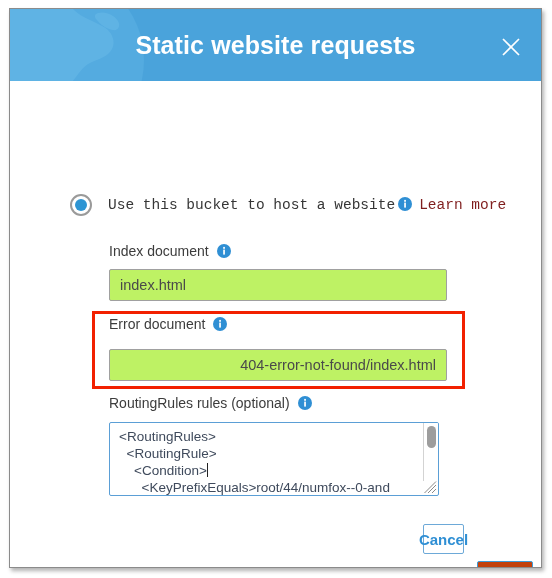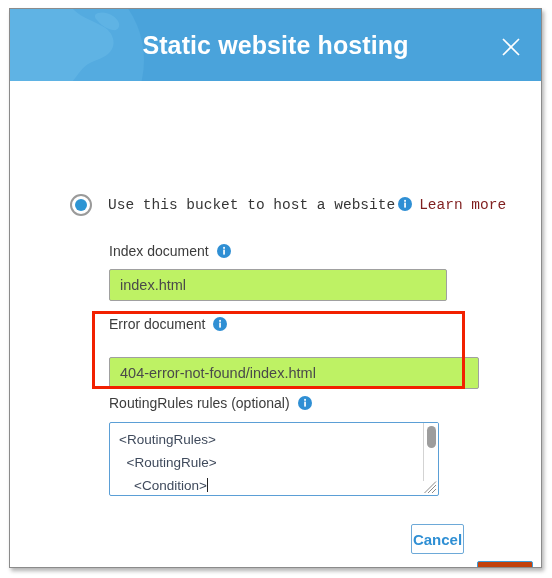--- a/index.html
+++ b/index.html
@@ -180,21 +180,21 @@
     box-sizing: border-box;
     overflow: hidden;
   }
   .ta-text {
     position: absolute;
     left: 9px;
     top: 5px;
     right: 22px;
     font-family: "Liberation Sans", sans-serif;
     font-size: 13.5px;
-    line-height: 23px;
+    line-height: 17px;
     color: #3f4a5c;
     white-space: pre;
     margin: 0;
   }
   .caret {
     display: inline-block;
     width: 1px;
     height: 14px;
     background: #222;
     vertical-align: -2px;
@@ -245,21 +245,21 @@
     border-radius: 2px;
     cursor: pointer;
     line-height: 1;
     display: flex;
     align-items: center;
     justify-content: center;
   }
   .btn-cancel {
     right: 77px;
     top: 9px;
-    width: 53px;
+    width: 41px;
     height: 30px;
     background: #ffffff;
     border: 1px solid #6da9d8;
     color: #2f8fd4;
   }
   .btn-save {
     right: 8px;
     top: 9px;
     width: 56px;
     height: 30px;
@@ -285,21 +285,21 @@
                    C66 142 64 133 60 126 C55 117 47 112 41 104
                    C34 95 26 87 23 76 C19 62 20 44 30 28 Z"></path>
           <path d="M74 146 C78 152 82 160 85 168 C87 173 84 177 80 175
                    C75 172 71 164 68 157 C66 152 70 144 74 146 Z"></path>
           <path d="M136 44 C144 42 152 46 156 52 C159 57 156 62 151 61
                    C144 60 138 55 134 50 C132 47 133 45 136 44 Z"></path>
         </g>
       </svg>
     </div>
 
-    <div class="dlg-title">Static website hosting</div>
+    <div class="dlg-title">Static website requests</div>
 
     <div class="close-btn">
       <svg width="24" height="24" viewBox="0 0 24 24" aria-hidden="true">
         <path d="M4 4 L20 20 M20 4 L4 20" stroke="#ffffff" stroke-width="1.7" fill="none"></path>
       </svg>
     </div>
   </div>
 
   <div class="dlg-body">
 
@@ -324,21 +324,21 @@
     </div>
     <input class="text-input" style="position: absolute; left: 99px; top: 188px; width: 338px; height: 32px;" value="index.html">
 
     <div style="position:absolute; left:99px; top:234px;">
       <span class="field-label">Error document</span><span class="info-icon" style="margin-left:8px;"><svg width="14" height="14" viewBox="0 0 14 14" aria-hidden="true">
             <circle cx="7" cy="7" r="7" fill="#2f8fd4"></circle>
             <rect x="6.2" y="5.6" width="1.7" height="5" fill="#ffffff"></rect>
             <rect x="6.2" y="2.9" width="1.7" height="1.9" fill="#ffffff"></rect>
           </svg></span>
     </div>
-    <input class="text-input" style="position: absolute; left: 99px; top: 276px; width: 370px; height: 32px;" value="404-error-not-found/index.html">
+    <input class="text-input" style="position: absolute; left: 99px; top: 268px; width: 338px; height: 32px; text-align: right;" value="404-error-not-found/index.html">
     <div class="red-box"></div>
 
     <div style="position:absolute; left:99px; top:313px;">
       <span class="field-label">RoutingRules rules (optional)</span><span class="info-icon" style="margin-left:8px;"><svg width="14" height="14" viewBox="0 0 14 14" aria-hidden="true">
             <circle cx="7" cy="7" r="7" fill="#2f8fd4"></circle>
             <rect x="6.2" y="5.6" width="1.7" height="5" fill="#ffffff"></rect>
             <rect x="6.2" y="2.9" width="1.7" height="1.9" fill="#ffffff"></rect>
           </svg></span>
     </div>
 

